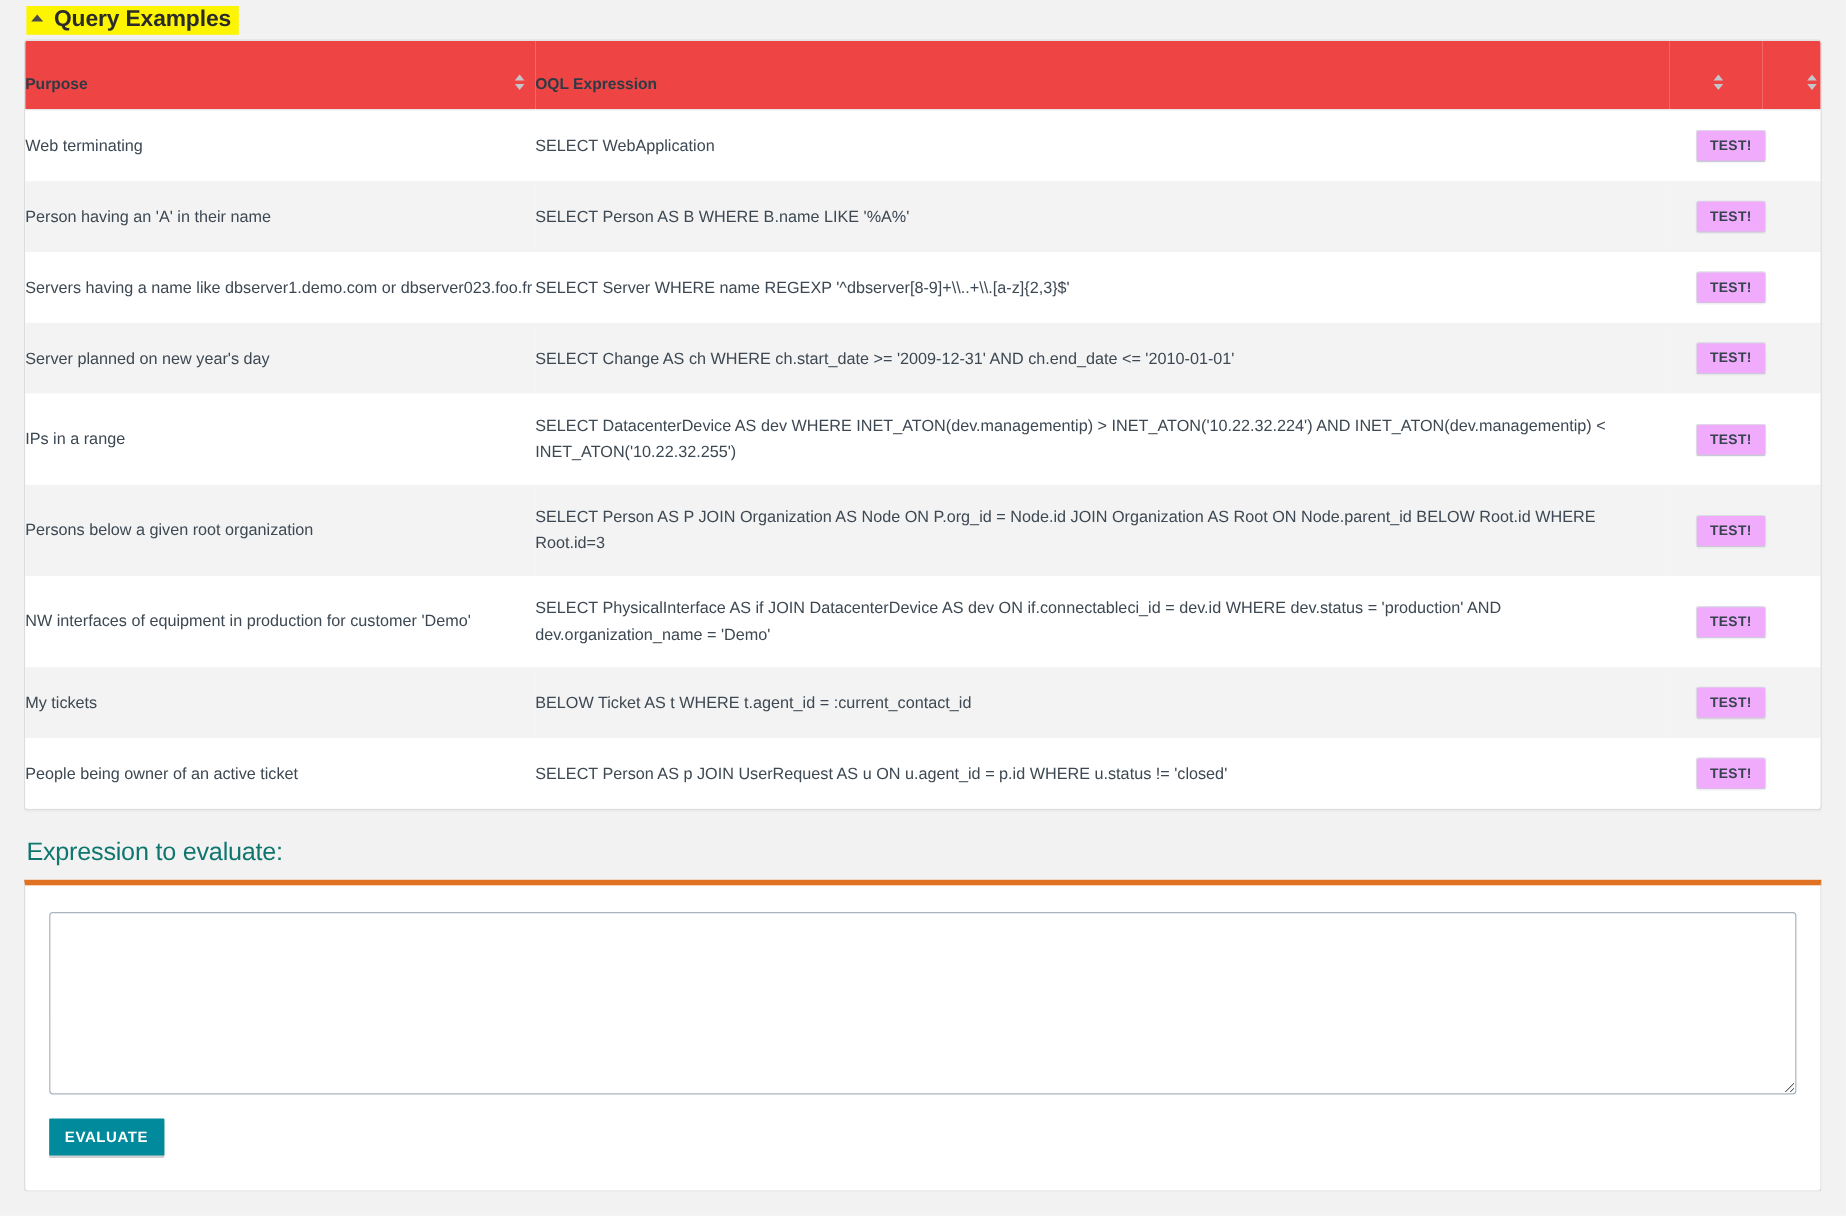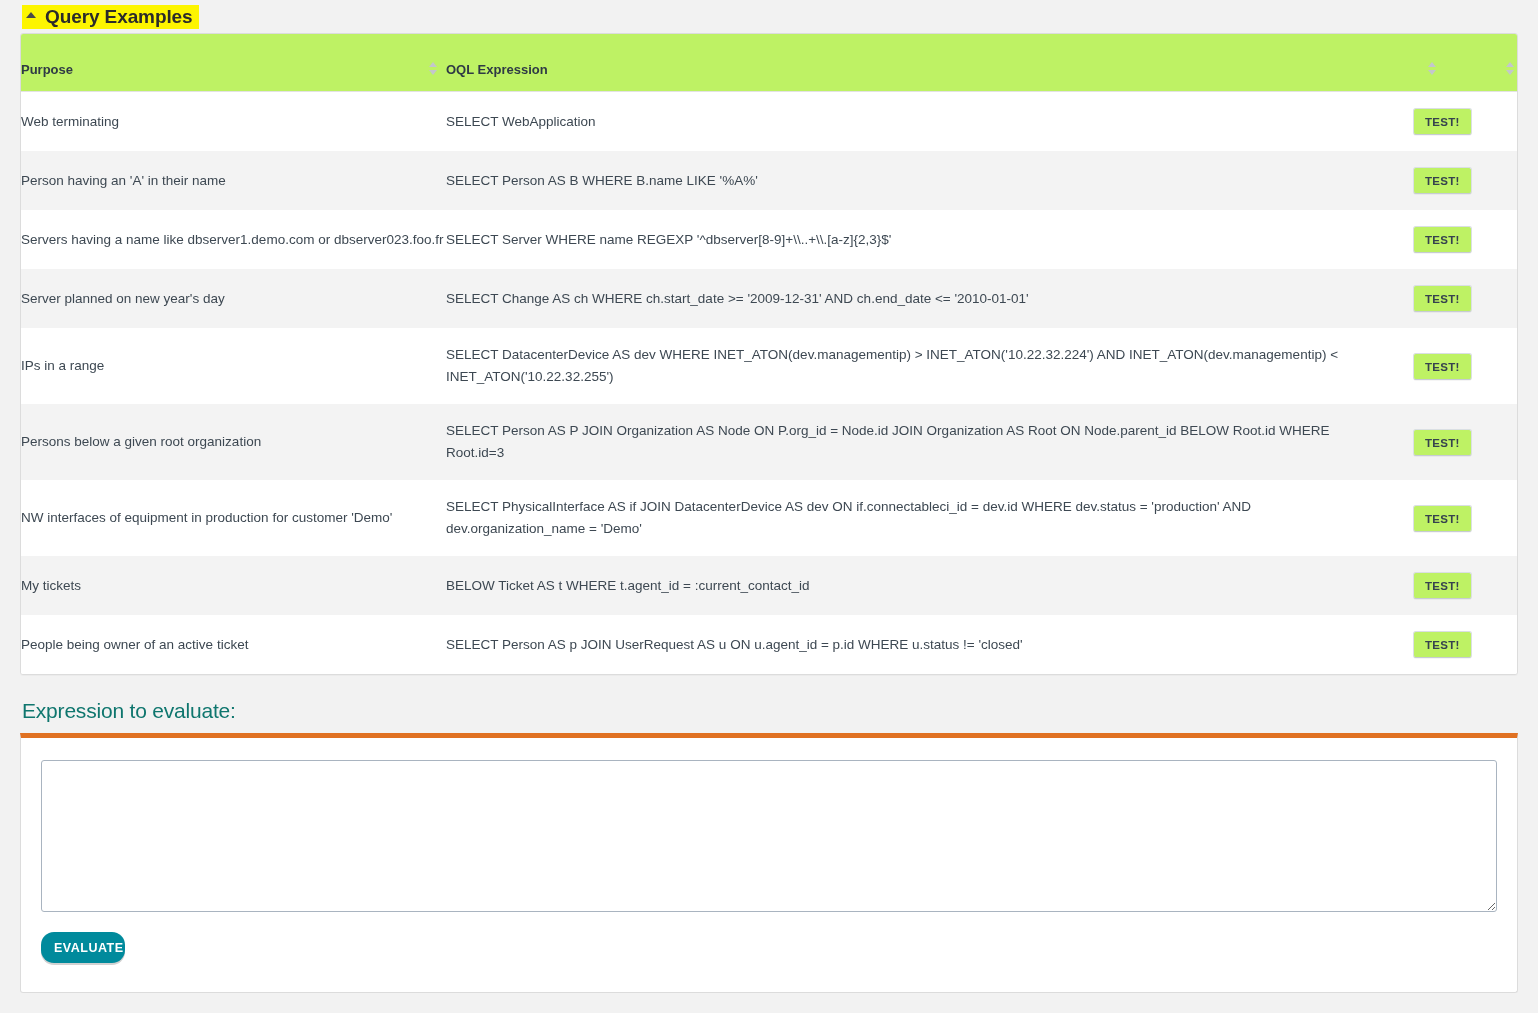--- a/index.html
+++ b/index.html
@@ -73,21 +73,21 @@
   }
   table.examples thead th {
     text-align: left;
     font-size: 13px;
     font-weight: 700;
     color: #2f3a45;
     padding: 28px 0 14px 0;
     border-bottom: 1px solid #e3e3e3;
     vertical-align: bottom;
     position: relative;
-    background: #bef264;
+    background: #ef4444;
     cursor: pointer;
   }
   th.col-purpose  { width: 425px; padding-left: 32px; }
   th.col-oql      { width: 945px; padding-left: 11px; margin-left: 16px; }
   th.col-sort1    { width: 78px;  }
   th.col-sort2    { width: 78px;  }
 
   .sort-ico {
     display: inline-block;
     width: 9px;
@@ -123,21 +123,21 @@
   tbody tr.odd  { background: #ffffff; }
   tbody tr.even { background: #f3f3f3; }
 
   .test-btn {
     display: inline-block;
     font-family: "Liberation Sans", sans-serif;
     font-size: 11.5px;
     font-weight: 700;
     letter-spacing: 0.3px;
     color: #36424e;
-    background: #bef264;
+    background: #f0abfc;
     border: 1px solid #dadfe3;
     border-bottom-color: #c6ccd2;
     border-radius: 3px;
     padding: 7px 11px 6px 11px;
     cursor: pointer;
     box-shadow: 0 1px 0 rgba(0,0,0,0.04);
     margin-left: 22px;
   }
 
   
@@ -176,22 +176,22 @@
 
   .evaluate-btn {
     margin-top: 20px;
     display: inline-block;
     background: #008a9c;
     color: #ffffff;
     font-size: 12.5px;
     font-weight: 700;
     letter-spacing: 0.5px;
     border: none;
-    border-radius: 13px;
-    padding: 9px 1px 8px 13px;
+    border-radius: 1px;
+    padding: 9px 13px 8px 13px;
     cursor: pointer;
     box-shadow: 0 2px 0 rgba(0,0,0,0.18);
     font-family: "Liberation Sans", sans-serif;
   }
 </style>
 </head>
 <body>
 
 <div class="section-header">
   <span class="highlight-wrap">

